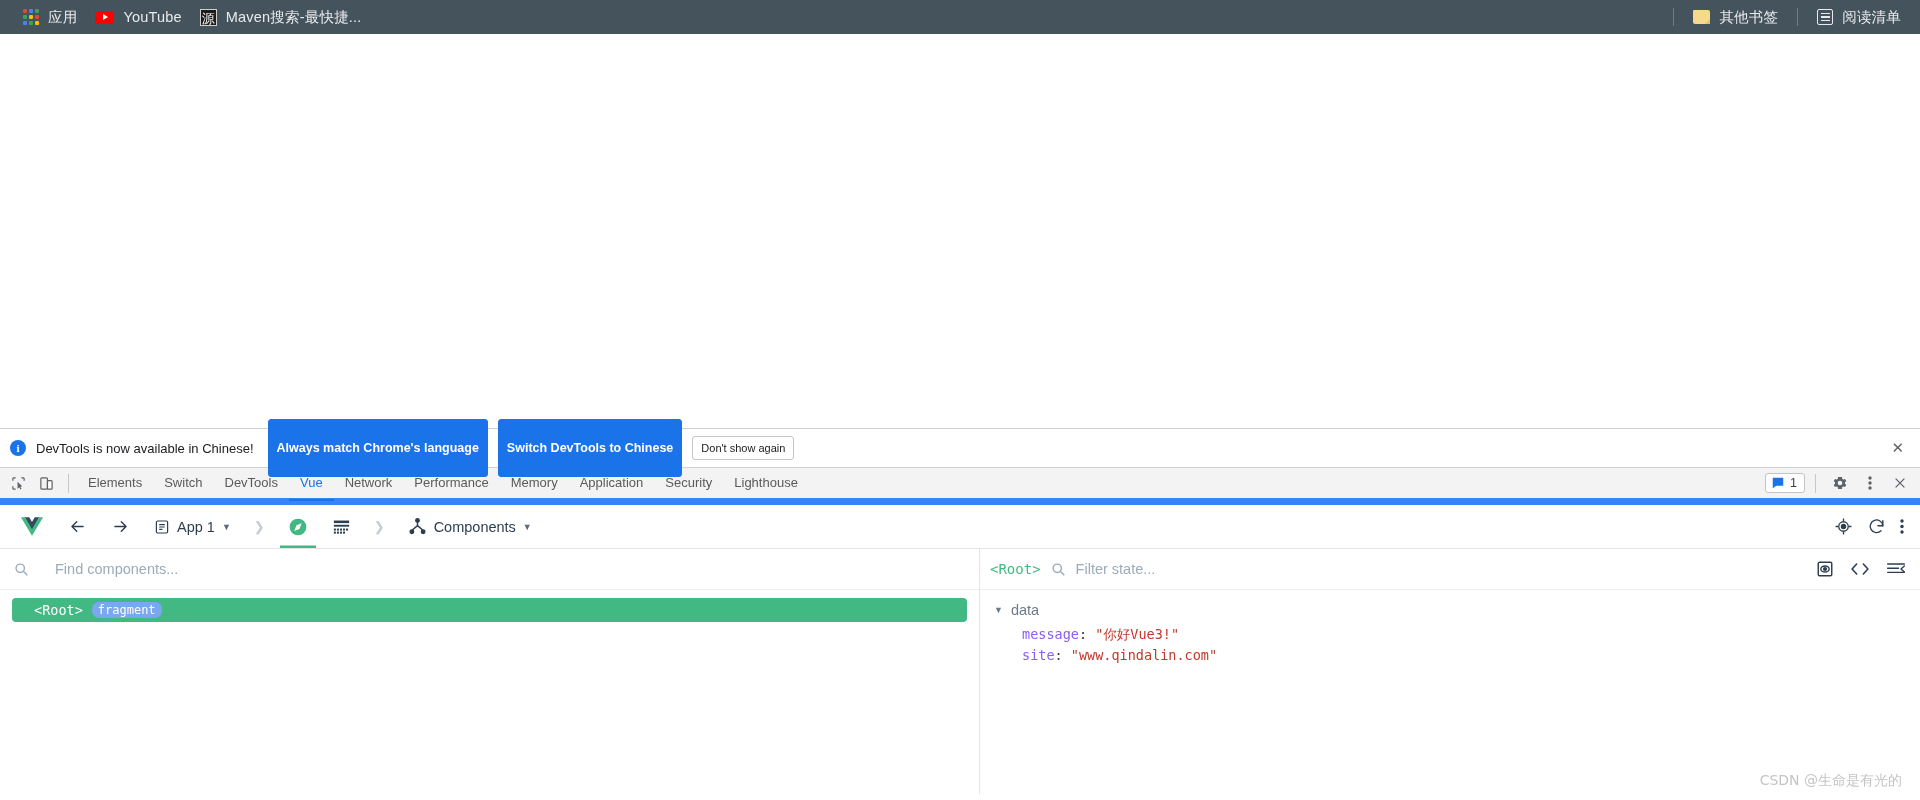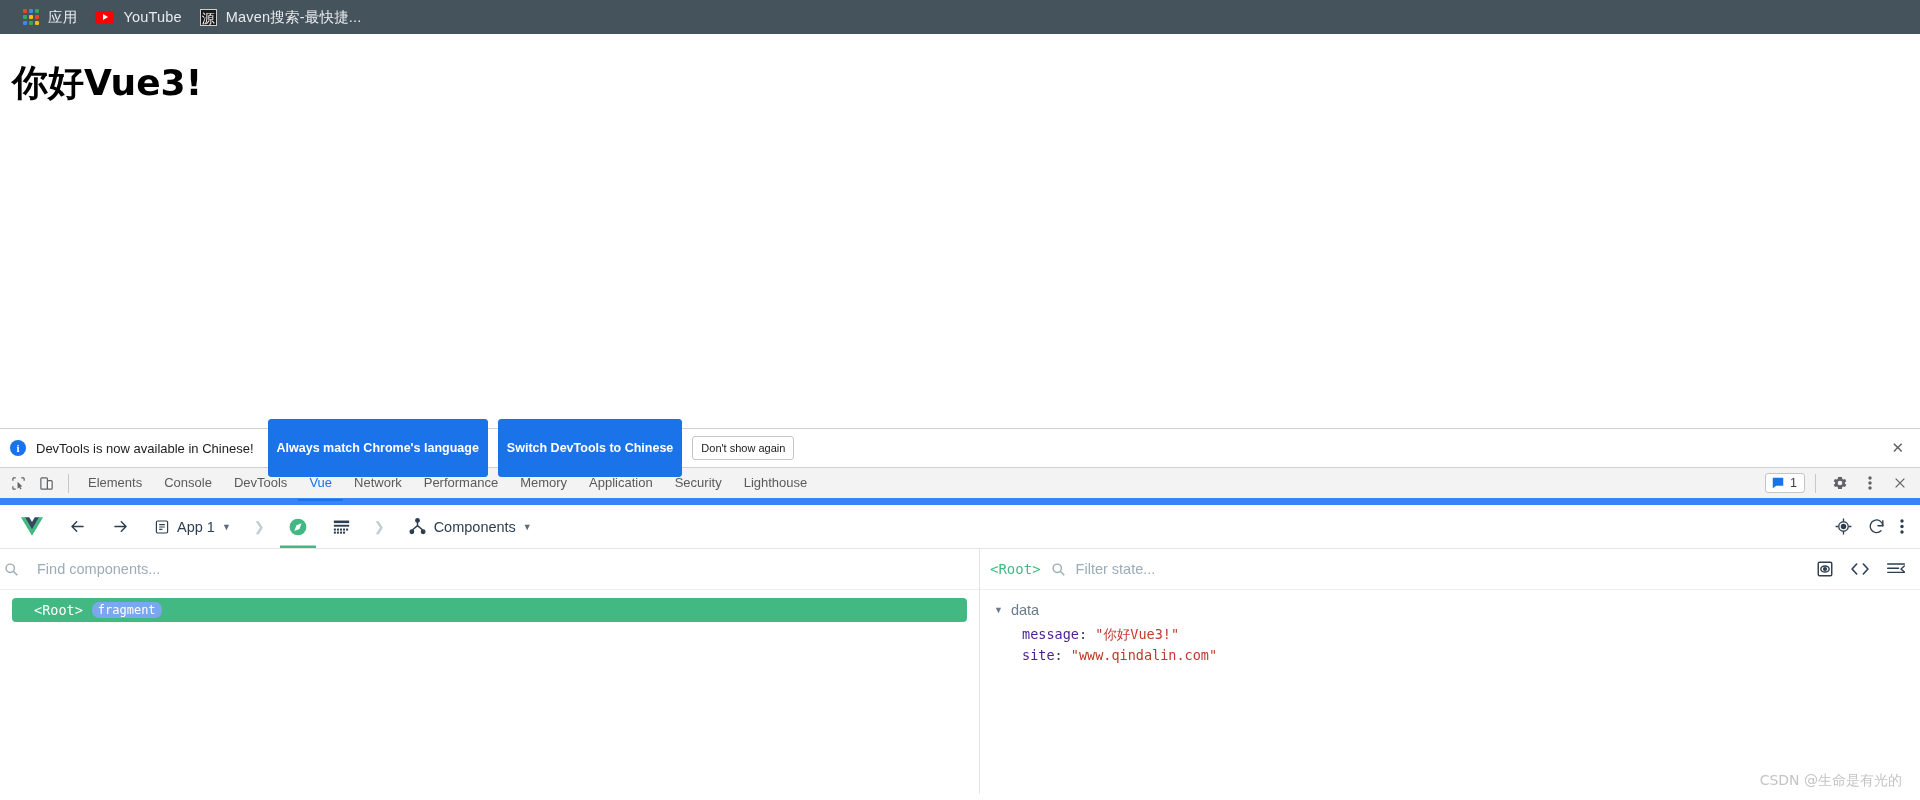--- a/index.html
+++ b/index.html
@@ -165,22 +165,22 @@
   .vt-chev { font-size: 9px; color:#5b6b7b; }
   .vt-caret { color: #c3cbd3; font-size: 13px; padding: 0 7px; }
   .vt-right { margin-left:auto; display:flex; align-items:center; gap: 14px; padding-right: 6px;}
 
   
   .panes { display: flex; height: 245px; background: #fff; }
   .pane-left { width: 980px; border-right: 1px solid #e3e5e8; }
   .pane-right { flex: 1; }
 
   .search-row {
-    height: 41px; display:flex; align-items:center; gap: 18px;
-    padding: 0 4px; border-bottom: 1px solid #eceef0;
+    height: 41px; display:flex; align-items:center; gap: 26px;
+    padding: 0 14px; border-bottom: 1px solid #eceef0;
     color: #8a9aa9; font-size: 14.5px; justify-content: center;
   }
   .search-row input {
     border: none; outline: none; font-size: 14.5px; color:#2c3e50;
     font-family: "Liberation Sans", sans-serif; flex: 1; background: transparent;
   }
   .search-row input::placeholder { color: #9bacb9; }
 
   .tree { padding: 8px 12px 0 12px; }
   .tree-row {
@@ -214,21 +214,21 @@
   .state-body { padding: 12px 0 0 14px; }
   .state-group {
     display:flex; align-items:center; gap: 8px;
     color: #6b7b8c; font-size: 14.5px; margin-bottom: 6px;
   }
   .tri { font-size: 9px; color: #6b7b8c; }
   .kv {
     font-family: "DejaVu Sans Mono", monospace; font-size: 13.5px;
     padding-left: 28px; line-height: 21px;
   }
-  .k { color: #4c1d95; }
+  .k { color: #8b5cf6; }
   .colon { color:#2c3e50; }
   .v-str { color: #c0392b; }
 
   .watermark {
     position: absolute; right: 18px; bottom: 10px;
     color: #c4c4c4; font-size: 14px;
     font-family: "DejaVu Sans", sans-serif;
     margin-top: 24px;
   }
   .stage { position: relative; width:1920px; height:800px; }
@@ -259,24 +259,39 @@
     <div class="bk-item">
       <span class="ico-youtube"></span>
       <span class="bk-label">YouTube</span>
     </div>
 
     <div class="bk-item">
       <span class="ico-maven">源</span>
       <span class="bk-label">Maven搜索-最快捷...</span>
     </div>
 
+    <div class="bk-right">
+      <span class="bk-sep"></span>
+      <div class="bk-item">
+        <span class="ico-folder"></span>
+        <span class="bk-label">其他书签</span>
+      </div>
+      <span class="bk-sep"></span>
+      <div class="bk-item">
+        <span class="ico-readlist">
+            <i></i>
+            <i></i>
+            <i></i>
+          </span>
+        <span class="bk-label">阅读清单</span>
+      </div>
+    </div>
   </div>
 
   <div class="page">
-    <h1>你好Vue3!</h1>
   </div>
 
   <div class="infobar">
     <span class="info-i">i</span>
     <span class="info-text">DevTools is now available in Chinese!</span>
     <button class="btn-blue">Always match Chrome's language</button>
     <button class="btn-blue">Switch DevTools to Chinese</button>
     <button class="btn-plain">Don't show again</button>
     <span class="info-close">✕</span>
   </div>
@@ -290,21 +305,21 @@
     </span>
     <span class="dt-iconbtn">
       <svg width="15" height="15" viewBox="0 0 16 16" fill="none" stroke="#5f6368" stroke-width="1.3">
         <rect x="2" y="2" width="7" height="12" rx="1"></rect>
         <rect x="9" y="5" width="5" height="9" rx="1" fill="#fff"></rect>
       </svg>
     </span>
     <span class="dt-vsep"></span>
 
     <div class="dt-tab">Elements</div>
-    <div class="dt-tab">Console</div>
+    <div class="dt-tab">Switch</div>
     <div class="dt-tab">DevTools</div>
     <div class="dt-tab active">Vue</div>
     <div class="dt-tab">Network</div>
     <div class="dt-tab">Performance</div>
     <div class="dt-tab">Memory</div>
     <div class="dt-tab">Application</div>
     <div class="dt-tab">Security</div>
     <div class="dt-tab">Lighthouse</div>
 
     <div class="dt-right">

